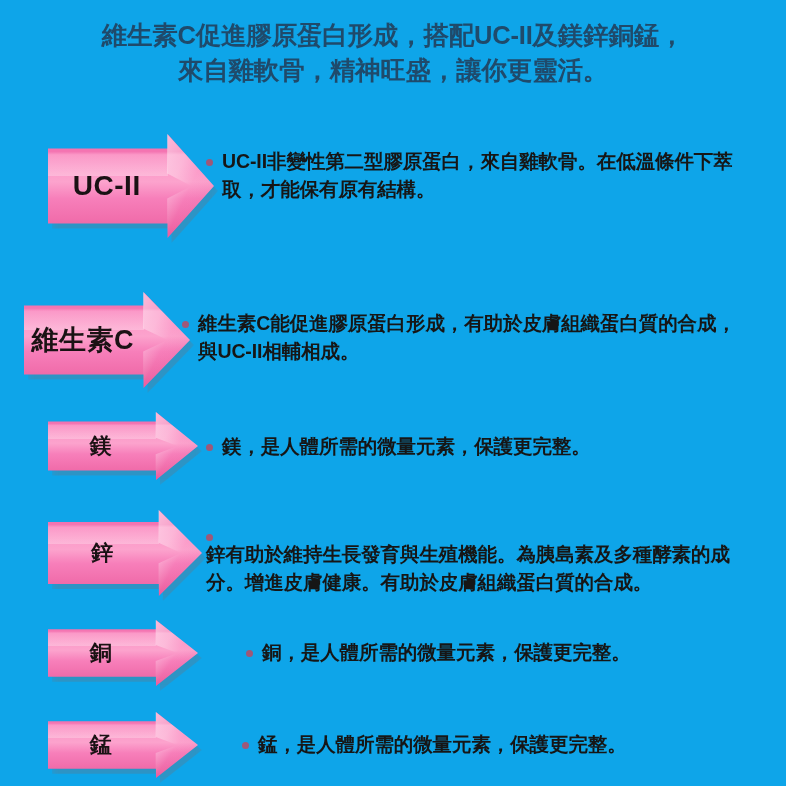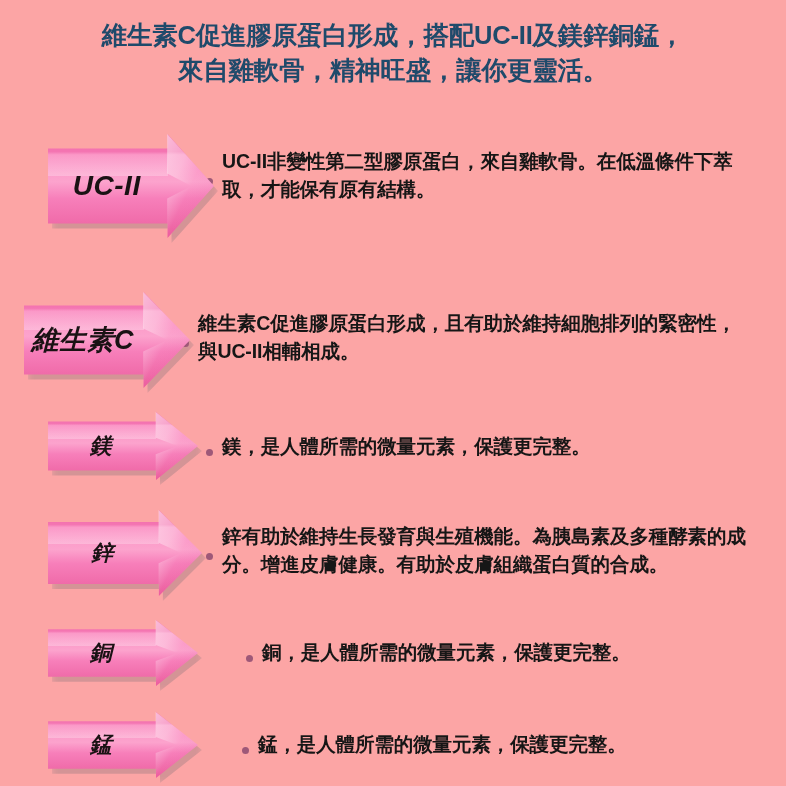--- a/index.html
+++ b/index.html
@@ -8,21 +8,21 @@
     padding: 0;
     background: #ffffff;
   }
   body {
     font-family: "Liberation Sans", "DejaVu Sans", sans-serif;
   }
   #poster {
     position: relative;
     width: 786px;
     height: 786px;
-    background: #fca5a5;
+    background: #0ea5e9;
     overflow: hidden;
     box-sizing: border-box;
   }
 
   
   .headline {
     position: absolute;
     left: 0;
     top: 18px;
     width: 786px;
@@ -124,29 +124,28 @@
     display: flex;
     align-items: center;
     justify-content: center;
     color: #1a1214;
     font-weight: bold;
     text-align: center;
     white-space: nowrap;
     letter-spacing: 0.5px;
     padding-right: 2px;
     box-sizing: border-box;
-    font-style: italic;
   }
 
   
   .bullet {
     position: relative;
     flex: 1 1 auto;
     display: flex;
-    align-items: center;
+    align-items: flex-start;
   }
   .bullet-dot {
     flex: 0 0 auto;
     width: 7px;
     height: 7px;
     border-radius: 50%;
     background: #9e5878;
     margin-top: 11px;
     margin-right: 9px;
   }
@@ -167,21 +166,21 @@
   .row-1  { top: 292px; }
   .row-1 .arrow-wrap { width: 166px; height: 96px; margin-left: 24px; }
   .row-1 .bullet { margin-left: -8px; margin-top: 18px; padding-right: 36px; }
 
   .row-2  { top: 412px; }
   .row-2 .arrow-wrap { width: 150px; height: 68px; margin-left: 48px; }
   .row-2 .bullet { margin-left: 8px; margin-top: 21px; }
 
   .row-3  { top: 510px; }
   .row-3 .arrow-wrap { width: 154px; height: 86px; margin-left: 48px; }
-  .row-3 .bullet { margin-left: 4px; margin-top: 13px; padding-right: 22px; }
+  .row-3 .bullet { margin-left: 4px; margin-top: 13px; padding-right: 22px; flex-direction: column; }
 
   .row-4  { top: 620px; }
   .row-4 .arrow-wrap { width: 150px; height: 66px; margin-left: 48px; }
   .row-4 .bullet { margin-left: 48px; margin-top: 19px; }
 
   .row-5  { top: 712px; }
   .row-5 .arrow-wrap { width: 150px; height: 66px; margin-left: 48px; }
   .row-5 .bullet { margin-left: 44px; margin-top: 19px; padding-right: 40px; }
 
   
@@ -223,21 +222,21 @@
       <div class="arrow-shadow"></div>
       <div class="arrow-layer">
         <div class="arrow"></div>
         <div class="arrow-gloss"></div>
         <div class="arrow-bevel"></div>
         <div class="arrow-label">維生素C</div>
       </div>
     </div>
     <div class="bullet">
       <span class="bullet-dot"></span>
-      <span class="bullet-text">維生素C促進膠原蛋白形成，且有助於維持細胞排列的緊密性，與UC-II相輔相成。</span>
+      <span class="bullet-text">維生素C能促進膠原蛋白形成，有助於皮膚組織蛋白質的合成，與UC-II相輔相成。</span>
     </div>
   </div>
 
   <div class="row row-2">
     <div class="arrow-wrap">
       <div class="arrow-shadow"></div>
       <div class="arrow-layer">
         <div class="arrow"></div>
         <div class="arrow-gloss"></div>
         <div class="arrow-bevel"></div>

